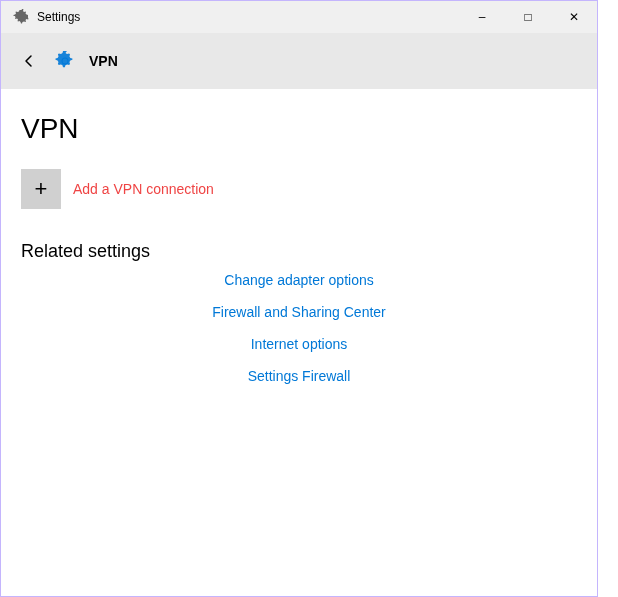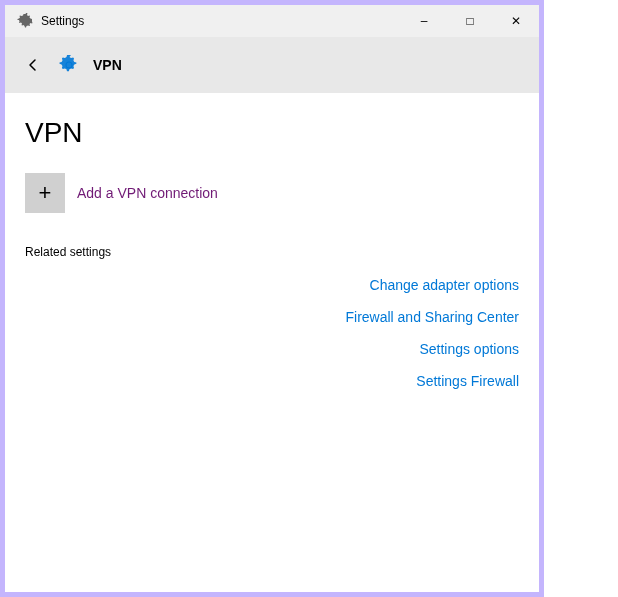--- a/index.html
+++ b/index.html
@@ -10,26 +10,26 @@
 
     body {
       width: 618px;
       height: 597px;
       font-family: 'Segoe UI', Arial, sans-serif;
       background: #ffffff;
       overflow: hidden;
     }
 
     .window {
-      width: 544px;
+      width: 598px;
       height: 597px;
       background: #ffffff;
       display: flex;
       flex-direction: column;
-      border: 5px solid #c4b5fd;
+      border: 1px solid #c4b5fd;
     }
 
     
     .title-bar {
       height: 32px;
       background: #f0f0f0;
       display: flex;
       align-items: center;
       justify-content: space-between;
       padding: 0 0 0 12px;
@@ -135,42 +135,42 @@
     }
 
     .plus-box span {
       font-size: 22px;
       color: #000;
       line-height: 1;
     }
 
     .add-vpn-label {
       font-size: 14px;
-      color: #701a75;
+      color: #ef4444;
     }
 
     
     .related-settings-title {
-      font-size: 12px;
+      font-size: 18px;
       font-weight: 400;
       color: #000;
-      margin-bottom: 12px;
+      margin-bottom: 4px;
     }
 
     .related-links {
       display: flex;
       flex-direction: column;
       gap: 4px;
     }
 
     .related-link {
       background: none;
       border: none;
       cursor: pointer;
-      text-align: right;
+      text-align: center;
       padding: 6px 0;
       font-size: 14px;
       color: #0078d7;
       text-decoration: none;
       display: block;
     }
 
     
     svg {
       display: block;
@@ -221,19 +221,19 @@
       </div>
       <span class="add-vpn-label">Add a VPN connection</span>
     </button>
 
     <h2 class="related-settings-title">Related settings</h2>
 
     <div class="related-links">
 
     <a class="related-link" href="#">Change adapter options</a>
         <a class="related-link" href="#">Firewall and Sharing Center</a>
-        <a class="related-link" href="#">Settings options</a>
+        <a class="related-link" href="#">Internet options</a>
         <a class="related-link" href="#">Settings Firewall</a>
       </div>
 
   </div>
 
 </div>
 
 </body></html>

